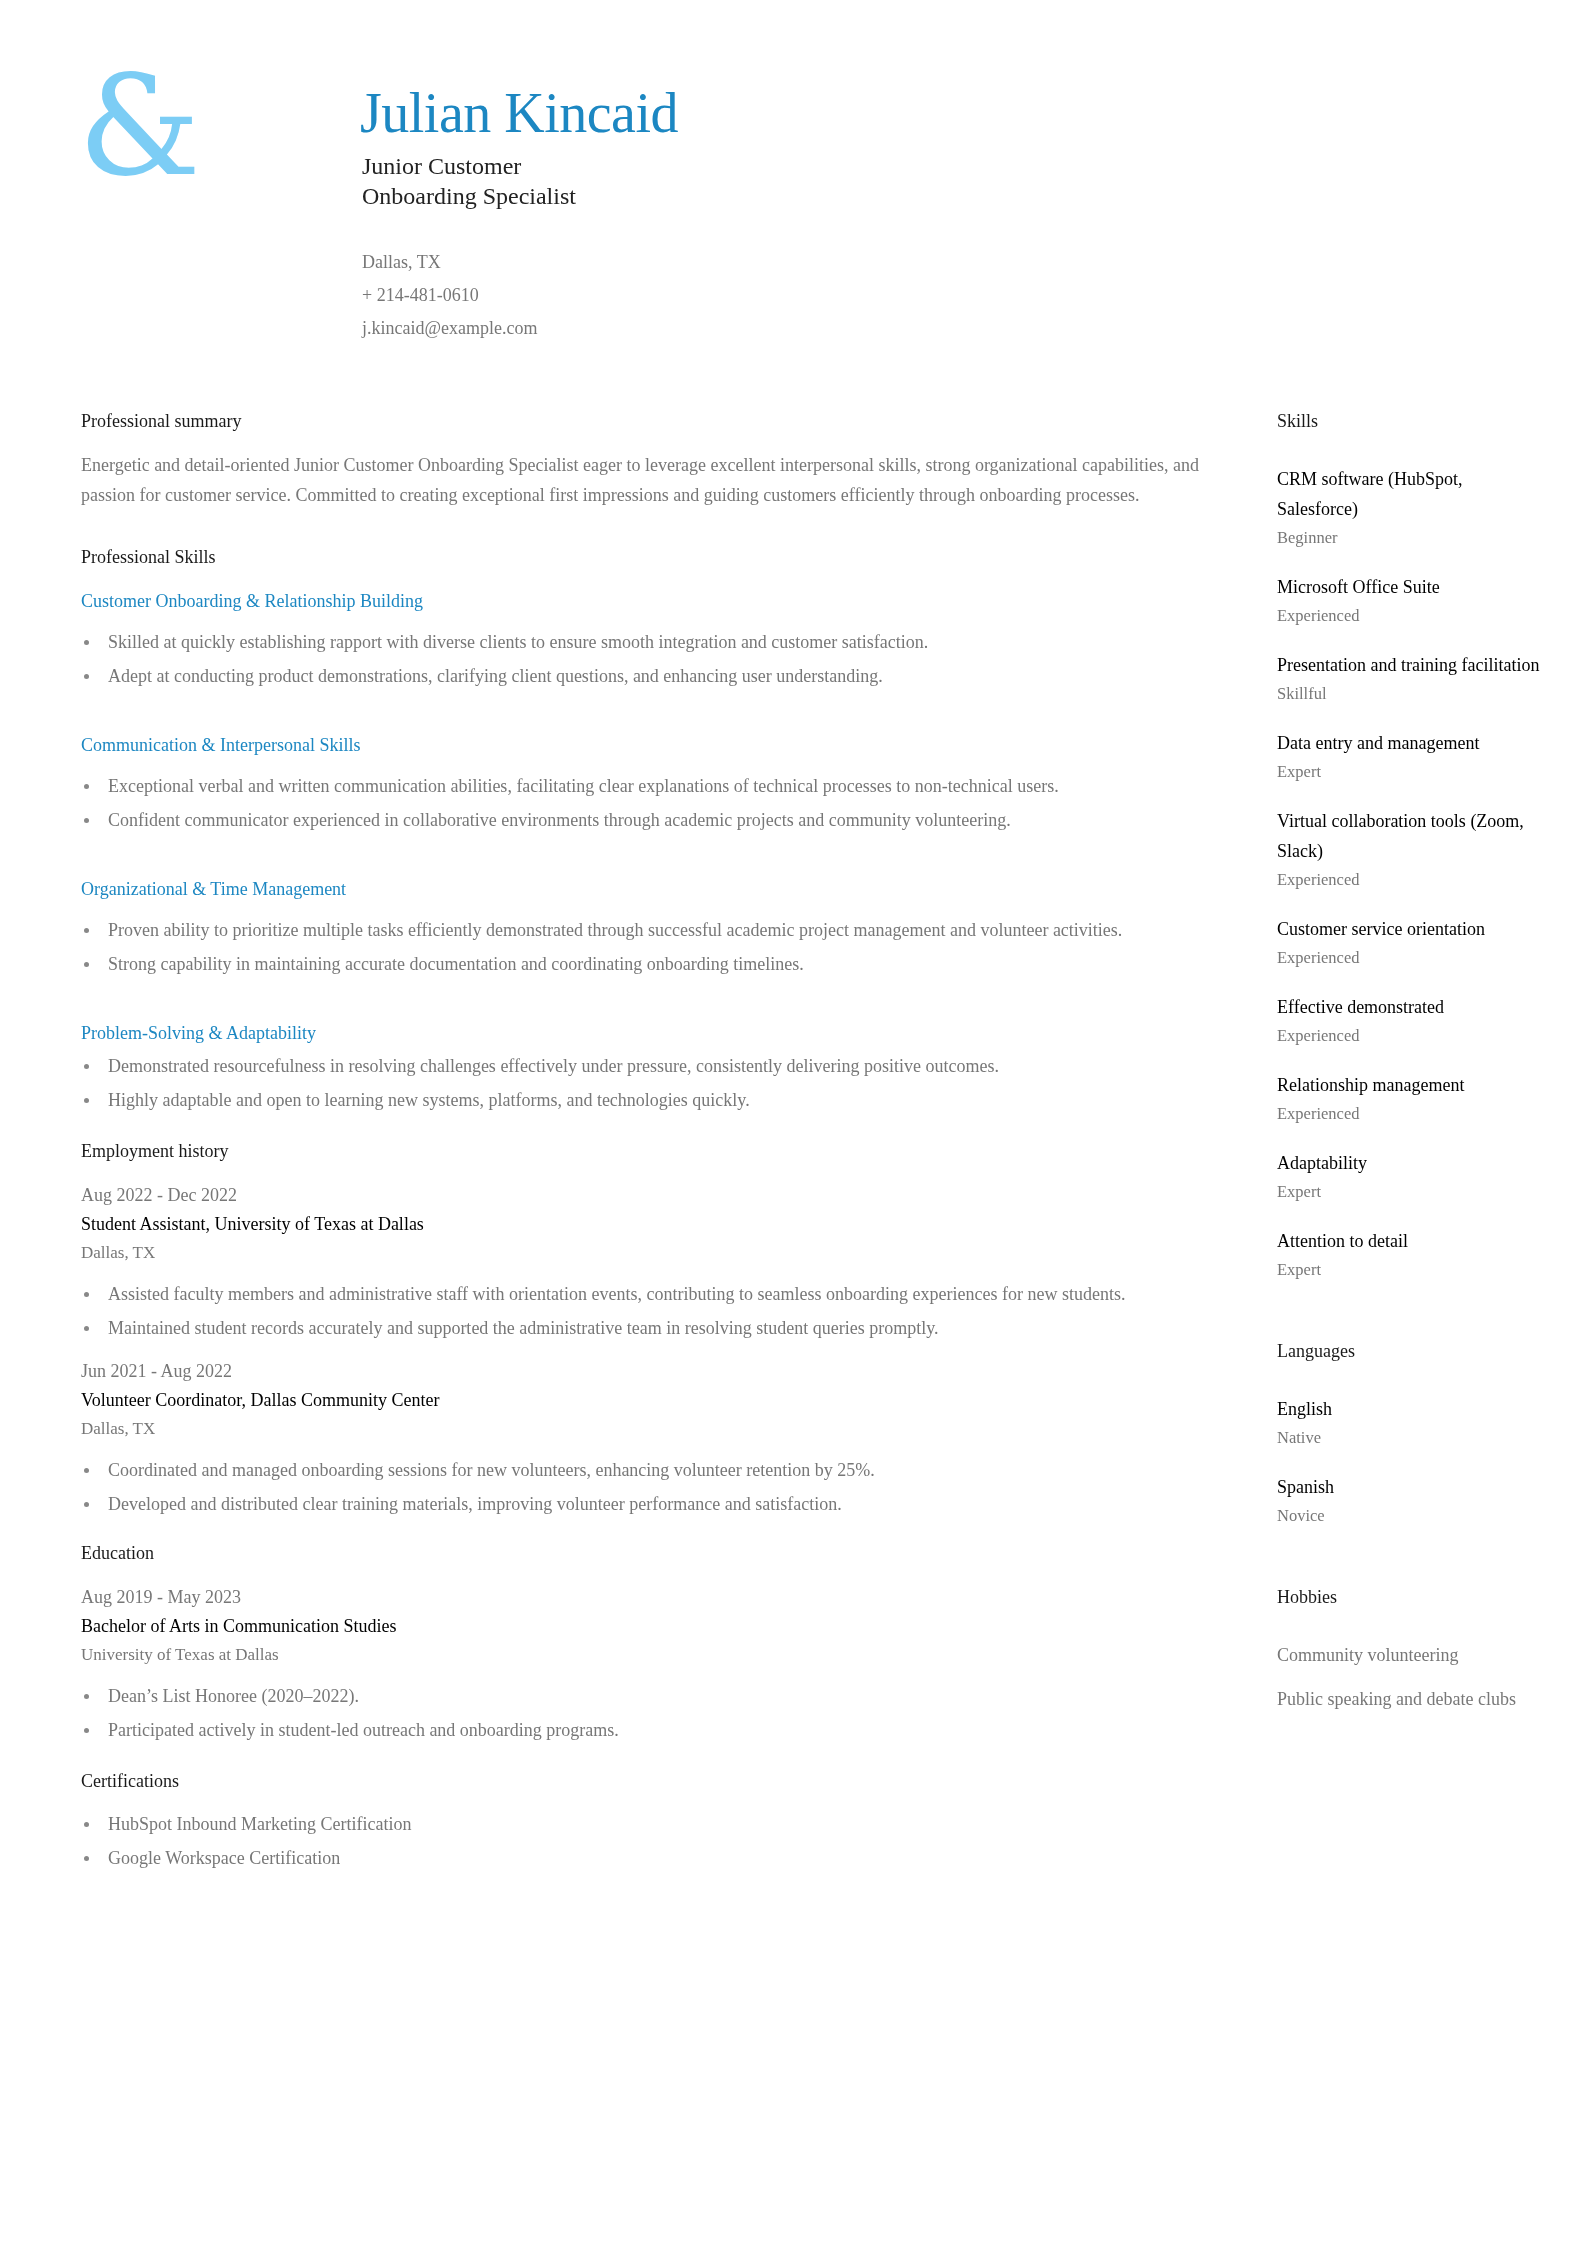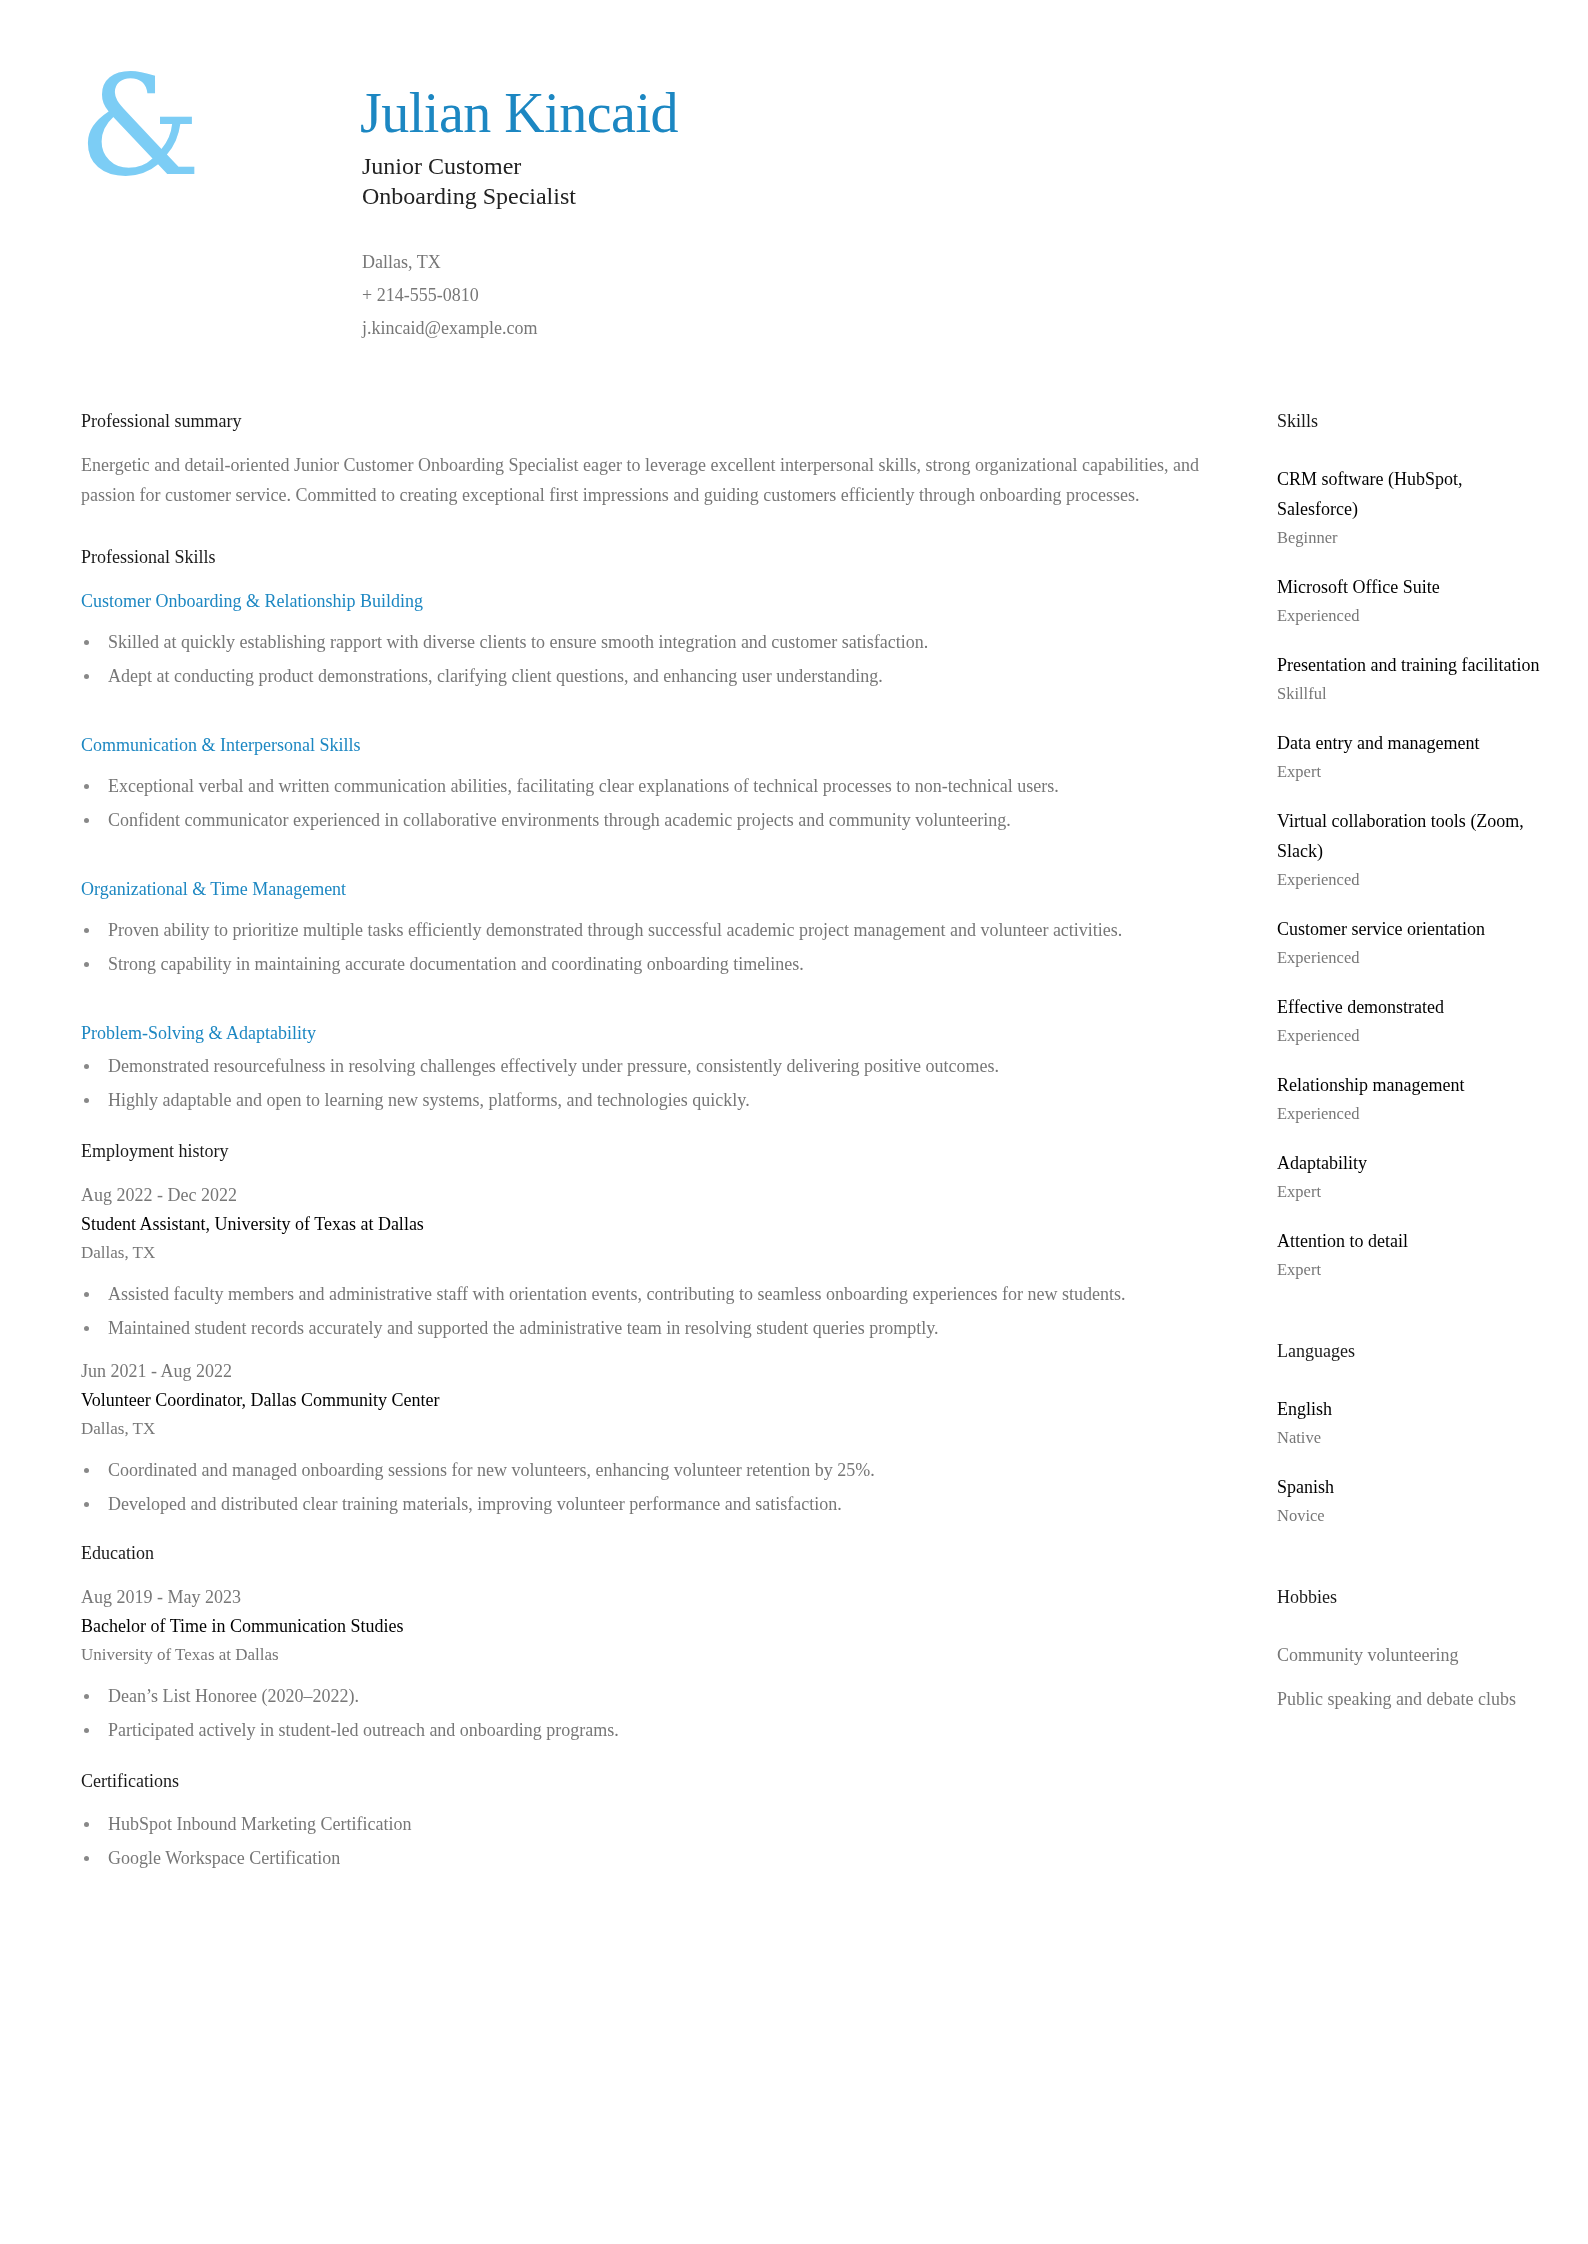--- a/index.html
+++ b/index.html
@@ -53,21 +53,21 @@
 <body>
 
 <div class="abs logo">&amp;</div>
 <div class="abs name">Julian Kincaid</div>
 <div class="abs jobtitle">
   <div>Junior Customer</div>
   <div>Onboarding Specialist</div>
 </div>
 <div class="abs contact">
   <div>Dallas, TX</div>
-  <div>+ 214-555-0810</div>
+  <div>+ 214-481-0610</div>
   <div>j.kincaid@example.com</div>
 </div>
 
 <div class="abs main">
 
   <div>
     <div class="sec-title">Professional summary</div>
     <div class="summary">Energetic and detail-oriented Junior Customer Onboarding Specialist eager to leverage excellent interpersonal skills, strong organizational capabilities, and passion for customer service. Committed to creating exceptional first impressions and guiding customers efficiently through onboarding processes.</div>
   </div>
 
@@ -128,21 +128,21 @@
         <li>Coordinated and managed onboarding sessions for new volunteers, enhancing volunteer retention by 25%.</li>
         <li>Developed and distributed clear training materials, improving volunteer performance and satisfaction.</li>
       </ul>
     </div>
   </div>
 
   <div>
     <div class="sec-title" style="margin-bottom:14px">Education</div>
     <div style="margin-bottom:22px">
       <div class="date">Aug 2019 - May 2023</div>
-      <div class="role">Bachelor of Time in Communication Studies</div>
+      <div class="role">Bachelor of Arts in Communication Studies</div>
       <div class="loc">University of Texas at Dallas</div>
       <ul class="bul">
         <li>Dean’s List Honoree (2020–2022).</li>
         <li>Participated actively in student-led outreach and onboarding programs.</li>
       </ul>
     </div>
   </div>
 
   <div>
     <div class="sec-title" style="margin-bottom:14px">Certifications</div>

